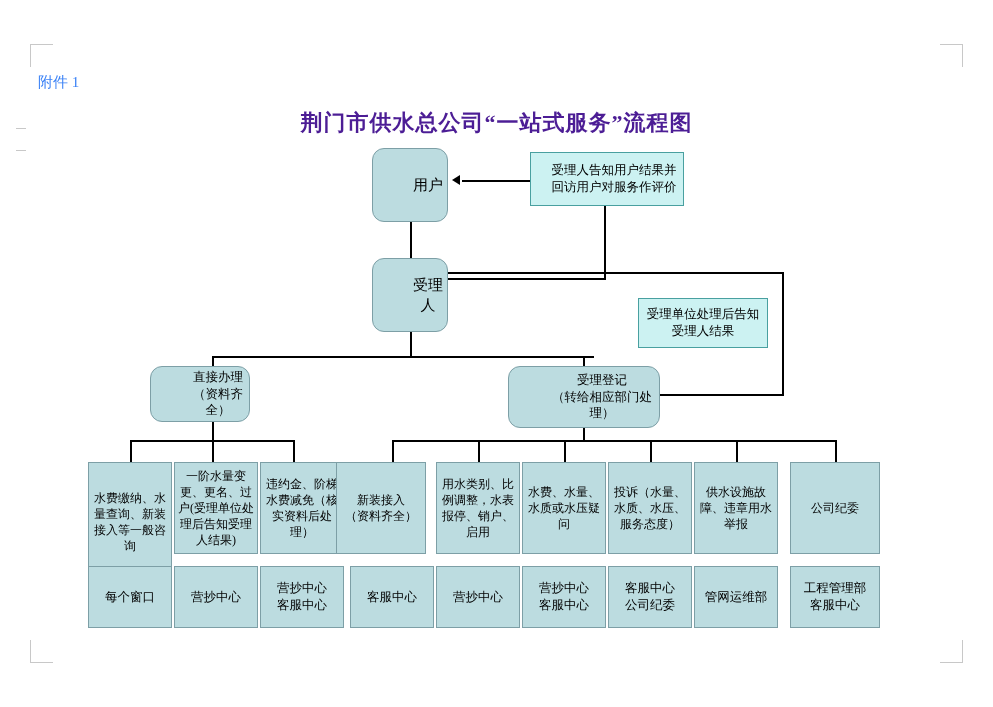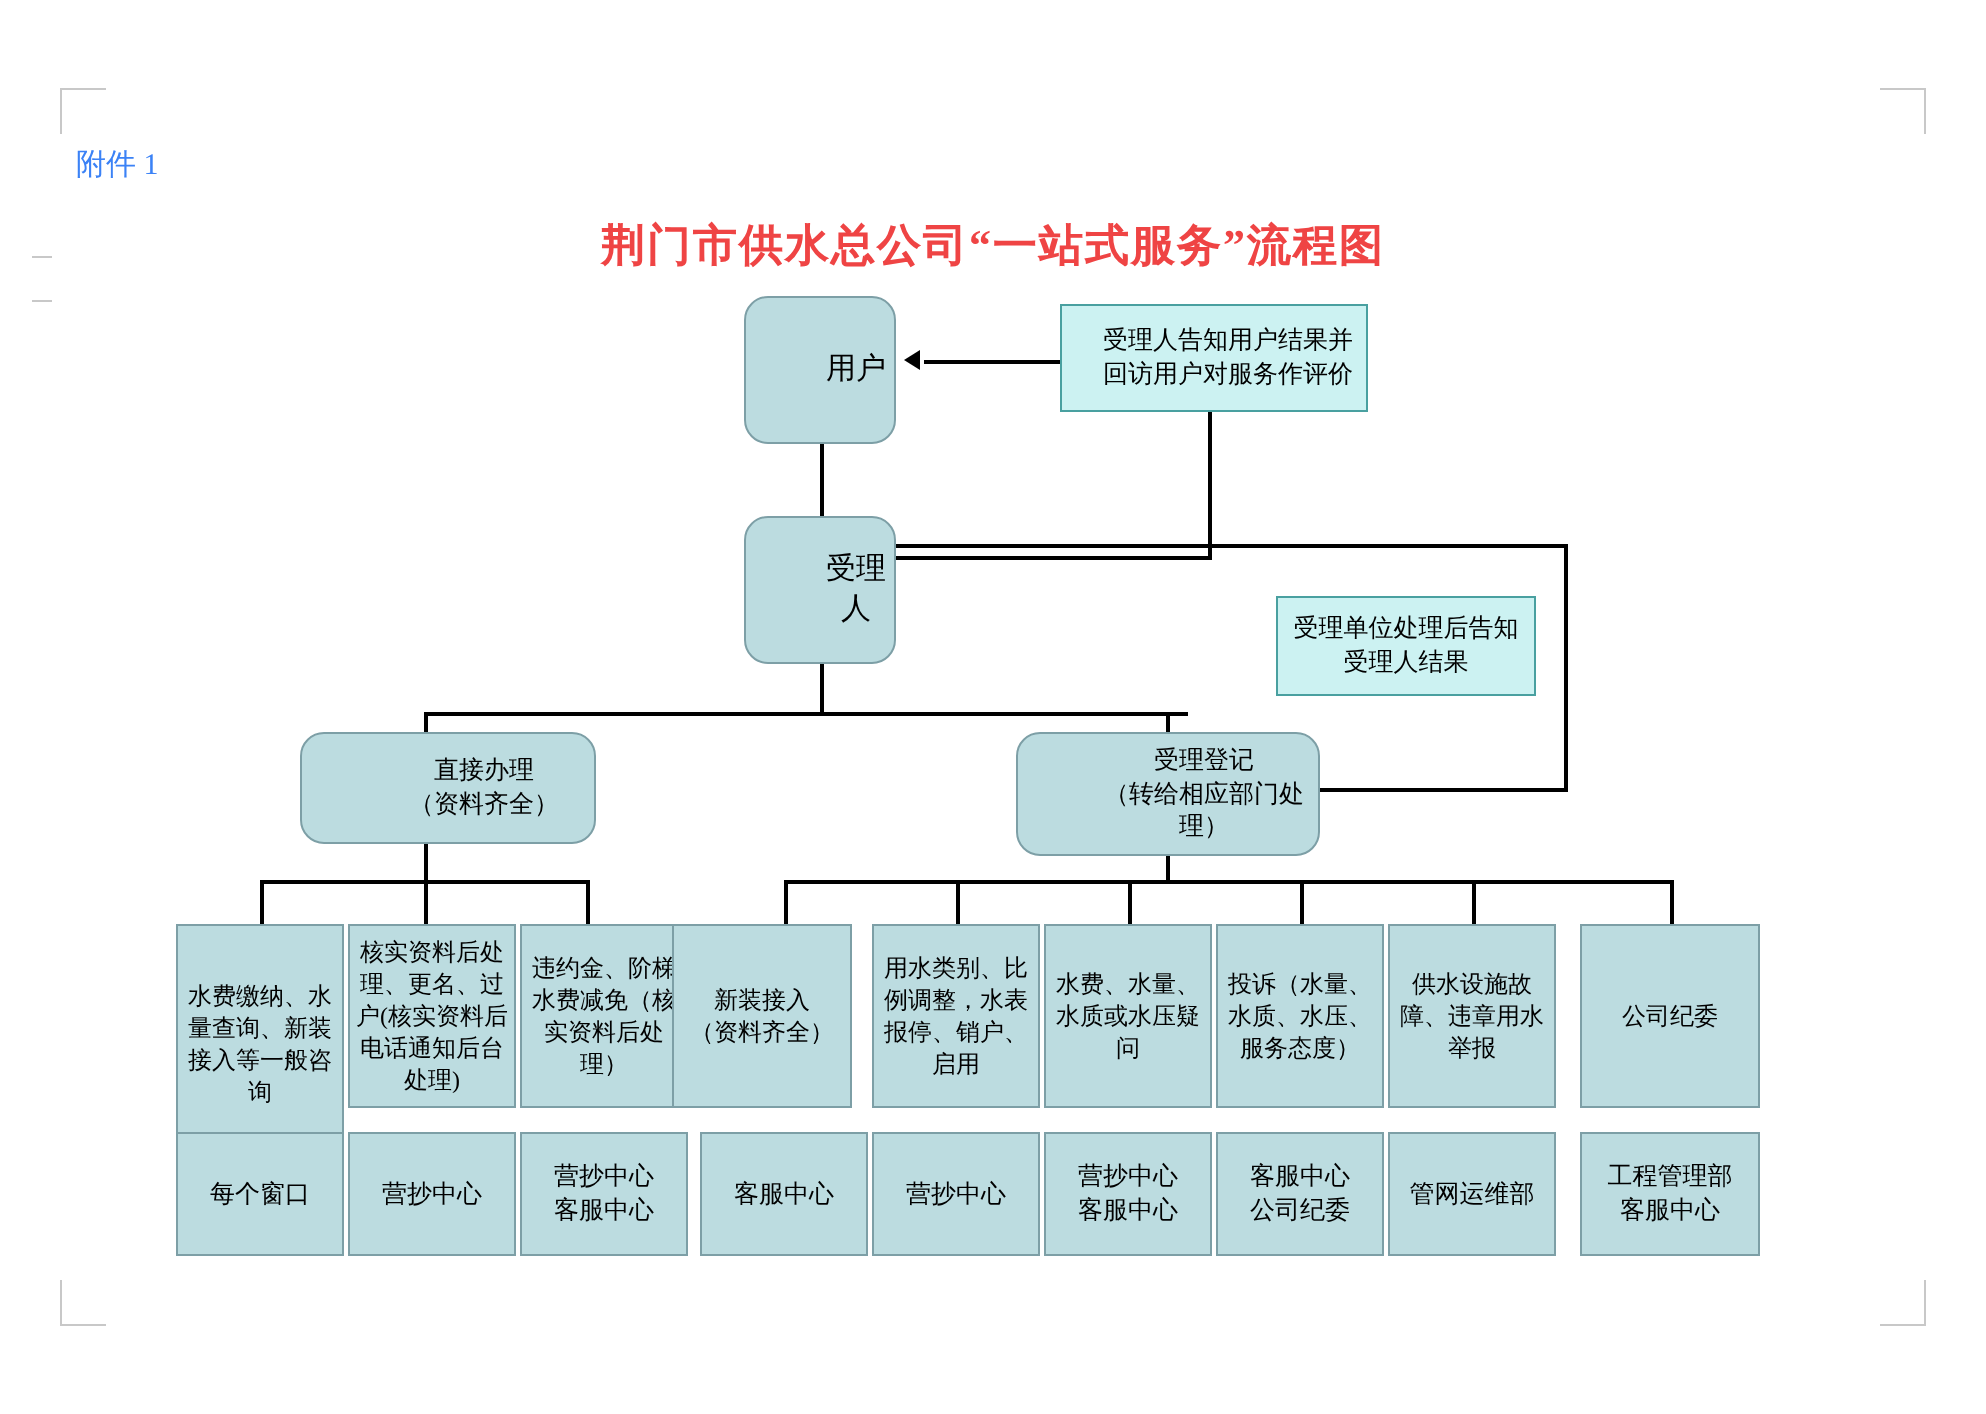--- a/index.html
+++ b/index.html
@@ -51,21 +51,21 @@
   }
   .title {
     position: absolute;
     left: 0;
     top: 108px;
     width: 993px;
     text-align: center;
     font-size: 22px;
     font-weight: bold;
     letter-spacing: 1px;
-    color: #ef4444;
+    color: #4c1d95;
     font-family: "Liberation Serif", serif;
   }
 
   .node {
     position: absolute;
     background: #bcdce0;
     border: 1px solid #7d9fa6;
     box-sizing: border-box;
     display: flex;
     align-items: center;
@@ -164,28 +164,28 @@
   <div class="ln v" style="left:835px; top:440px; height:22px;"></div>
 
   <div class="node round big" style="left:372px; top:148px; width:76px; height:74px;">用户</div>
 
   <div class="node round big" style="left:372px; top:258px; width:76px; height:74px;">受理人</div>
 
   <div class="node note" style="left:530px; top:152px; width:154px; height:54px;padding-left:17px;">受理人告知用户结果并回访用户对服务作评价</div>
 
   <div class="node note" style="left:638px; top:298px; width:130px; height:50px;text-align:center;">受理单位处理后告知受理人结果</div>
 
-  <div class="node round" style="left:150px; top:366px; width:148px; height:56px;">直接办理
+  <div class="node round" style="left:150px; top:366px; width:100px; height:56px;">直接办理
 （资料齐全）</div>
 
   <div class="node round" style="left:508px; top:366px; width:152px; height:62px;">受理登记
 （转给相应部门处理）</div>
 
   <div class="node leaf" style="left:88px; top:462px; width:84px; height:120px;">水费缴纳、水量查询、新装接入等一般咨询</div>
-  <div class="node leaf" style="left:174px; top:462px; width:84px; height:92px;">核实资料后处理、更名、过户(核实资料后电话通知后台处理)</div>
+  <div class="node leaf" style="left:174px; top:462px; width:84px; height:92px;">一阶水量变更、更名、过户(受理单位处理后告知受理人结果)</div>
   <div class="node leaf" style="left:260px; top:462px; width:84px; height:92px;">违约金、阶梯水费减免（核实资料后处理）</div>
   <div class="node leaf" style="left:336px; top:462px; width:90px; height:92px;">新装接入
 （资料齐全）</div>
   <div class="node leaf" style="left:436px; top:462px; width:84px; height:92px;">用水类别、比例调整，水表报停、销户、启用</div>
   <div class="node leaf" style="left:522px; top:462px; width:84px; height:92px;">水费、水量、水质或水压疑问</div>
   <div class="node leaf" style="left:608px; top:462px; width:84px; height:92px;">投诉（水量、水质、水压、服务态度）</div>
   <div class="node leaf" style="left:694px; top:462px; width:84px; height:92px;">供水设施故障、违章用水举报</div>
   <div class="node leaf" style="left:790px; top:462px; width:90px; height:92px;">公司纪委</div>
 
   <div class="node bottom" style="left:88px; top:566px; width:84px; height:62px;">每个窗口</div>

